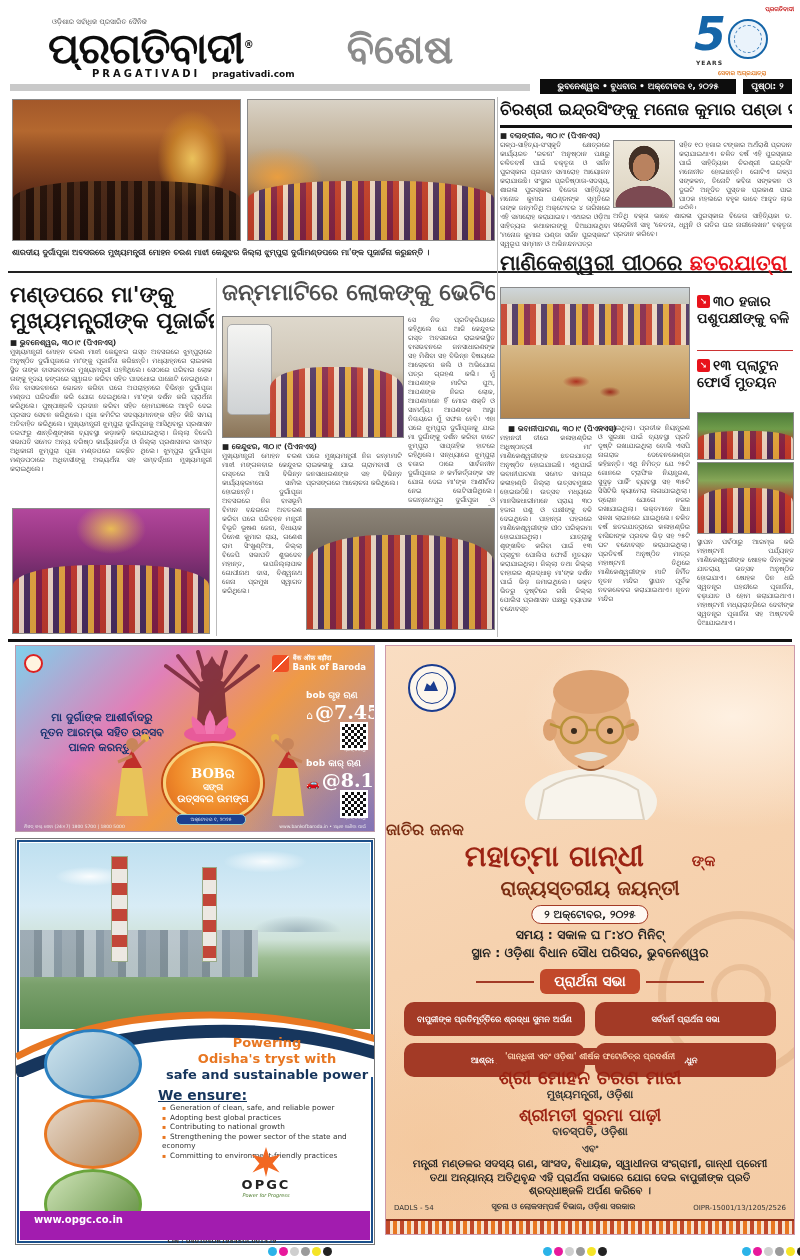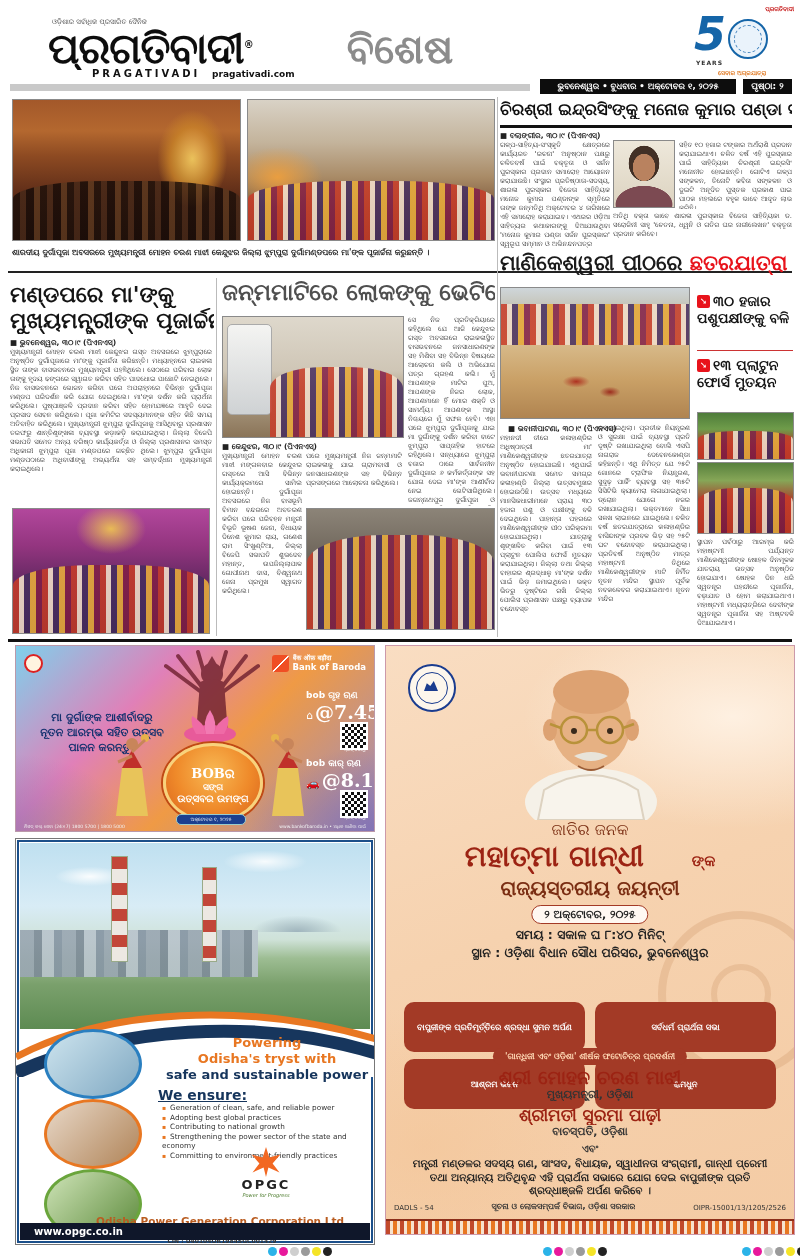--- a/index.html
+++ b/index.html
@@ -138,46 +138,46 @@
   .weensure{position:absolute;left:142px;top:248px;font-size:14px;font-weight:800;color:#16355c;text-decoration:underline;}
   .opgc-points{position:absolute;left:146px;top:264px;width:208px;font-size:7.3px;color:#333;line-height:9.6px;}
   .opgc-points div::before{content:"▪";color:#e87722;margin-right:4px;font-size:6px;}
   .opgc-logo{position:absolute;left:148px;top:308px;width:204px;text-align:center;}
   .starburst{width:30px;height:30px;margin:0 auto;background:#f26822;clip-path:polygon(50% 0,61% 35%,98% 25%,72% 55%,95% 85%,58% 68%,50% 100%,42% 68%,5% 85%,28% 55%,2% 25%,39% 35%);}
   .opgc-logo .nm{font-size:13px;font-weight:800;letter-spacing:2px;color:#222;}
   .opgc-logo .tg{font-size:5px;font-style:italic;color:#4a7a2a;}
   .opgc-co{position:absolute;left:60px;top:376px;width:292px;text-align:center;font-size:10.5px;font-weight:800;color:#b95c20;}
   .opgc-sub{position:absolute;left:60px;top:390px;width:292px;text-align:center;font-size:6px;color:#444;}
   .opgc-cin{position:absolute;left:60px;top:398px;width:292px;text-align:center;font-size:6px;font-weight:700;color:#333;}
-  .opgc-foot{position:absolute;left:4px;right:4px;bottom:4px;height:17px;background:#0f172a;color:#fff;font-size:10px;font-weight:800;line-height:17px;padding-left:14px;box-sizing:border-box;}
+  .opgc-foot{position:absolute;left:4px;right:4px;bottom:4px;height:29px;background:#a21caf;color:#fff;font-size:10px;font-weight:800;line-height:17px;padding-left:14px;box-sizing:border-box;}
 
   
   #gandhi{left:385px;top:645px;width:410px;height:590px;border:1px solid #c9a;
     background:
      radial-gradient(300px 160px at 85% 12%,rgba(255,243,230,.9),transparent 70%),
      radial-gradient(260px 200px at 10% 85%,rgba(243,196,150,.55),transparent 70%),
      linear-gradient(160deg,#f9ddc2 0%,#f6d2af 45%,#f4cba4 100%);}
   .wheel{position:absolute;right:-30px;top:45%;width:150px;height:150px;border:8px solid rgba(200,140,90,.25);border-radius:50%;}
   .wheel::after{content:"";position:absolute;inset:30%;border:6px solid rgba(200,140,90,.25);border-radius:50%;}
   .emblem{position:absolute;left:22px;top:18px;width:44px;height:44px;border:2px solid #1a3c8f;border-radius:50%;background:#fdf6ec;}
   .emblem::before{content:"";position:absolute;inset:6px;border:1px solid #1a3c8f;border-radius:50%;}
   .emblem::after{content:"";position:absolute;left:14px;top:14px;width:14px;height:11px;background:#1a3c8f;clip-path:polygon(0 100%,20% 30%,45% 55%,70% 10%,100% 100%);}
   .g-port{position:absolute;left:118px;top:6px;width:174px;height:168px;}
-  .g-t1{position:absolute;left:0;right:0;top:174px;text-align:center;font-size:16px;font-weight:400;color:#7a2d12;}
+  .g-t1{position:absolute;left:0;right:0;top:174px;font-size:16px;font-weight:700;color:#7a2d12;}
   .g-t2{position:absolute;left:0;right:0;top:193px;text-align:center;font-size:29px;font-weight:800;color:#9c2313;}
   .g-t2 .sfx{font-size:15px;margin-left:48px;}
   .g-t3{position:absolute;left:0;right:0;top:230px;text-align:center;font-size:20px;font-weight:800;color:#7a2d12;}
   .g-pill{position:absolute;left:50%;transform:translateX(-50%);top:259px;border:1.5px solid #a33a26;border-radius:12px;background:#fff8f2;padding:2px 12px;font-size:11px;font-weight:800;color:#222;white-space:nowrap;}
   .g-time{position:absolute;left:0;right:0;top:281px;text-align:center;font-size:12.5px;font-weight:800;color:#222;}
   .g-place{position:absolute;left:0;right:0;top:299px;text-align:center;font-size:12.5px;font-weight:800;color:#222;}
   .g-sec{position:absolute;left:0;right:0;top:323px;text-align:center;}
   .g-sec .ln{display:inline-block;width:58px;height:2px;background:#a33a26;vertical-align:middle;}
   .g-sec .btn{display:inline-block;background:#c2492b;color:#fff;font-size:14px;font-weight:800;border-radius:6px;padding:4px 14px;margin:0 6px;vertical-align:middle;}
   .g-items{position:absolute;left:18px;right:18px;top:356px;display:grid;grid-template-columns:1fr 1fr;gap:7px 10px;}
-  .g-item{background:#a33a26;color:#fff;border-radius:10px;font-size:8.3px;font-weight:700;text-align:center;padding:20px 6px;line-height:10px;}
+  .g-item{background:#a33a26;color:#fff;border-radius:10px;font-size:8.3px;font-weight:700;text-align:center;padding:12px 6px;line-height:10px;}
   .g-exh{position:absolute;left:50%;transform:translateX(-50%);top:402px;background:#a33a26;color:#ffd9b5;border-radius:10px;font-size:8.3px;font-weight:700;padding:3px 12px;white-space:nowrap;}
   .g-n1{position:absolute;left:0;right:0;top:420px;text-align:center;font-size:19px;font-weight:800;color:#9c2313;}
   .g-r1{position:absolute;left:0;right:0;top:442px;text-align:center;font-size:11px;font-weight:800;color:#333;}
   .g-n2{position:absolute;left:0;right:0;top:459px;text-align:center;font-size:17px;font-weight:800;color:#9c2313;}
   .g-r2{position:absolute;left:0;right:0;top:479px;text-align:center;font-size:11px;font-weight:800;color:#333;}
   .g-and{position:absolute;left:0;right:0;top:497px;text-align:center;font-size:10px;font-weight:800;color:#333;}
   .g-para{position:absolute;left:26px;right:26px;top:511px;text-align:center;font-size:10.5px;font-weight:700;color:#222;line-height:13.5px;}
   .g-foot{position:absolute;left:8px;right:8px;top:556px;display:flex;justify-content:space-between;align-items:flex-end;font-size:7px;color:#333;}
   .g-foot .c{font-size:8px;font-weight:800;}
   .g-deco{position:absolute;left:0;right:0;bottom:0;height:13px;background:
@@ -424,20 +424,23 @@
       <path d="M74 114 Q87 122 100 114" fill="none" stroke="#9c5c34" stroke-width="2"></path>
     </svg>
 
     <div class="g-t1 nw">ଜାତିର ଜନକ</div>
     <div class="g-t2 nw"><span>ମହାତ୍ମା ଗାନ୍ଧୀ</span><span class="sfx">ଙ୍କ</span></div>
     <div class="g-t3 nw">ରାଜ୍ୟସ୍ତରୀୟ ଜୟନ୍ତୀ</div>
     <div class="g-pill">୨ ଅକ୍ଟୋବର, ୨୦୨୫</div>
     <div class="g-time nw">ସମୟ : ସକାଳ ଘ ୮:୪୦ ମିନିଟ୍</div>
     <div class="g-place nw">ସ୍ଥାନ : ଓଡ଼ିଶା ବିଧାନ ସୌଧ ପରିସର, ଭୁବନେଶ୍ୱର</div>
 
+    <div class="g-sec">
+      <span class="ln"></span><span class="btn">ପ୍ରାର୍ଥନା ସଭା</span><span class="ln"></span>
+    </div>
     <div class="g-items">
       <div class="g-item">ବାପୁଜୀଙ୍କ ପ୍ରତିମୂର୍ତ୍ତିରେ ଶ୍ରଦ୍ଧା ସୁମନ ଅର୍ପଣ</div>
       <div class="g-item">ସର୍ବଧର୍ମ ପ୍ରାର୍ଥନା ସଭା</div>
       <div class="g-item">ଆଶ୍ରମ ଭଜନ</div>
       <div class="g-item">ରାମଧୁନ</div>
     </div>
     <div class="g-exh">'ଗାନ୍ଧିଜୀ ଏବଂ ଓଡ଼ିଶା' ଶୀର୍ଷକ ଫଟୋଚିତ୍ର ପ୍ରଦର୍ଶନୀ</div>
 
     <div class="g-n1 nw">ଶ୍ରୀ ମୋହନ ଚରଣ ମାଝୀ</div>
     <div class="g-r1 nw">ମୁଖ୍ୟମନ୍ତ୍ରୀ, ଓଡ଼ିଶା</div>

